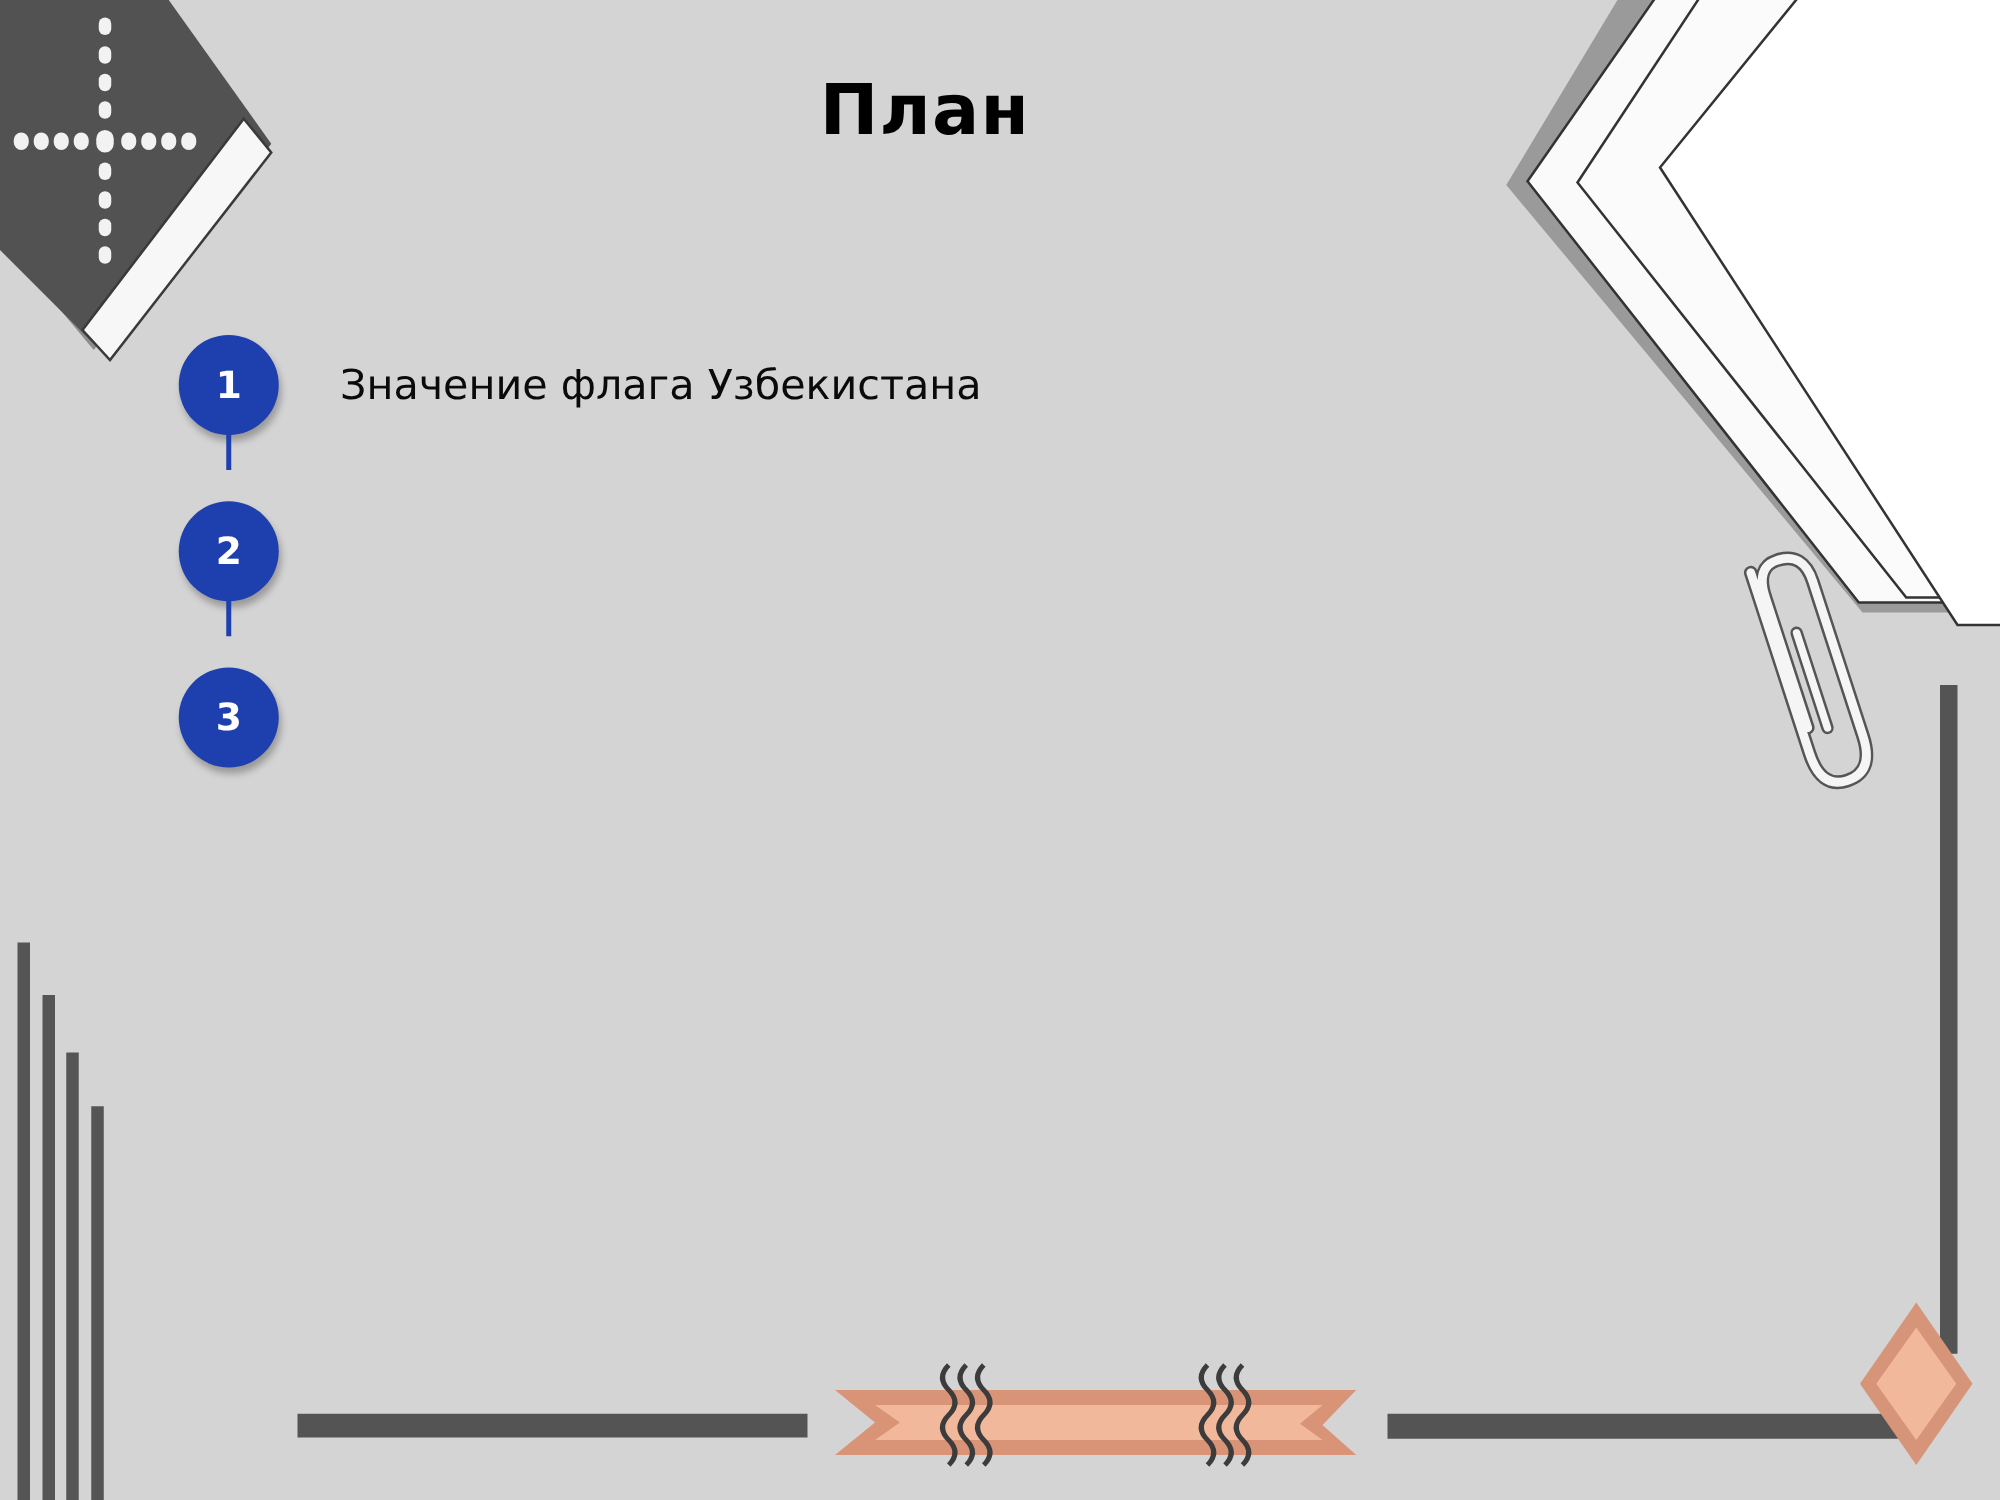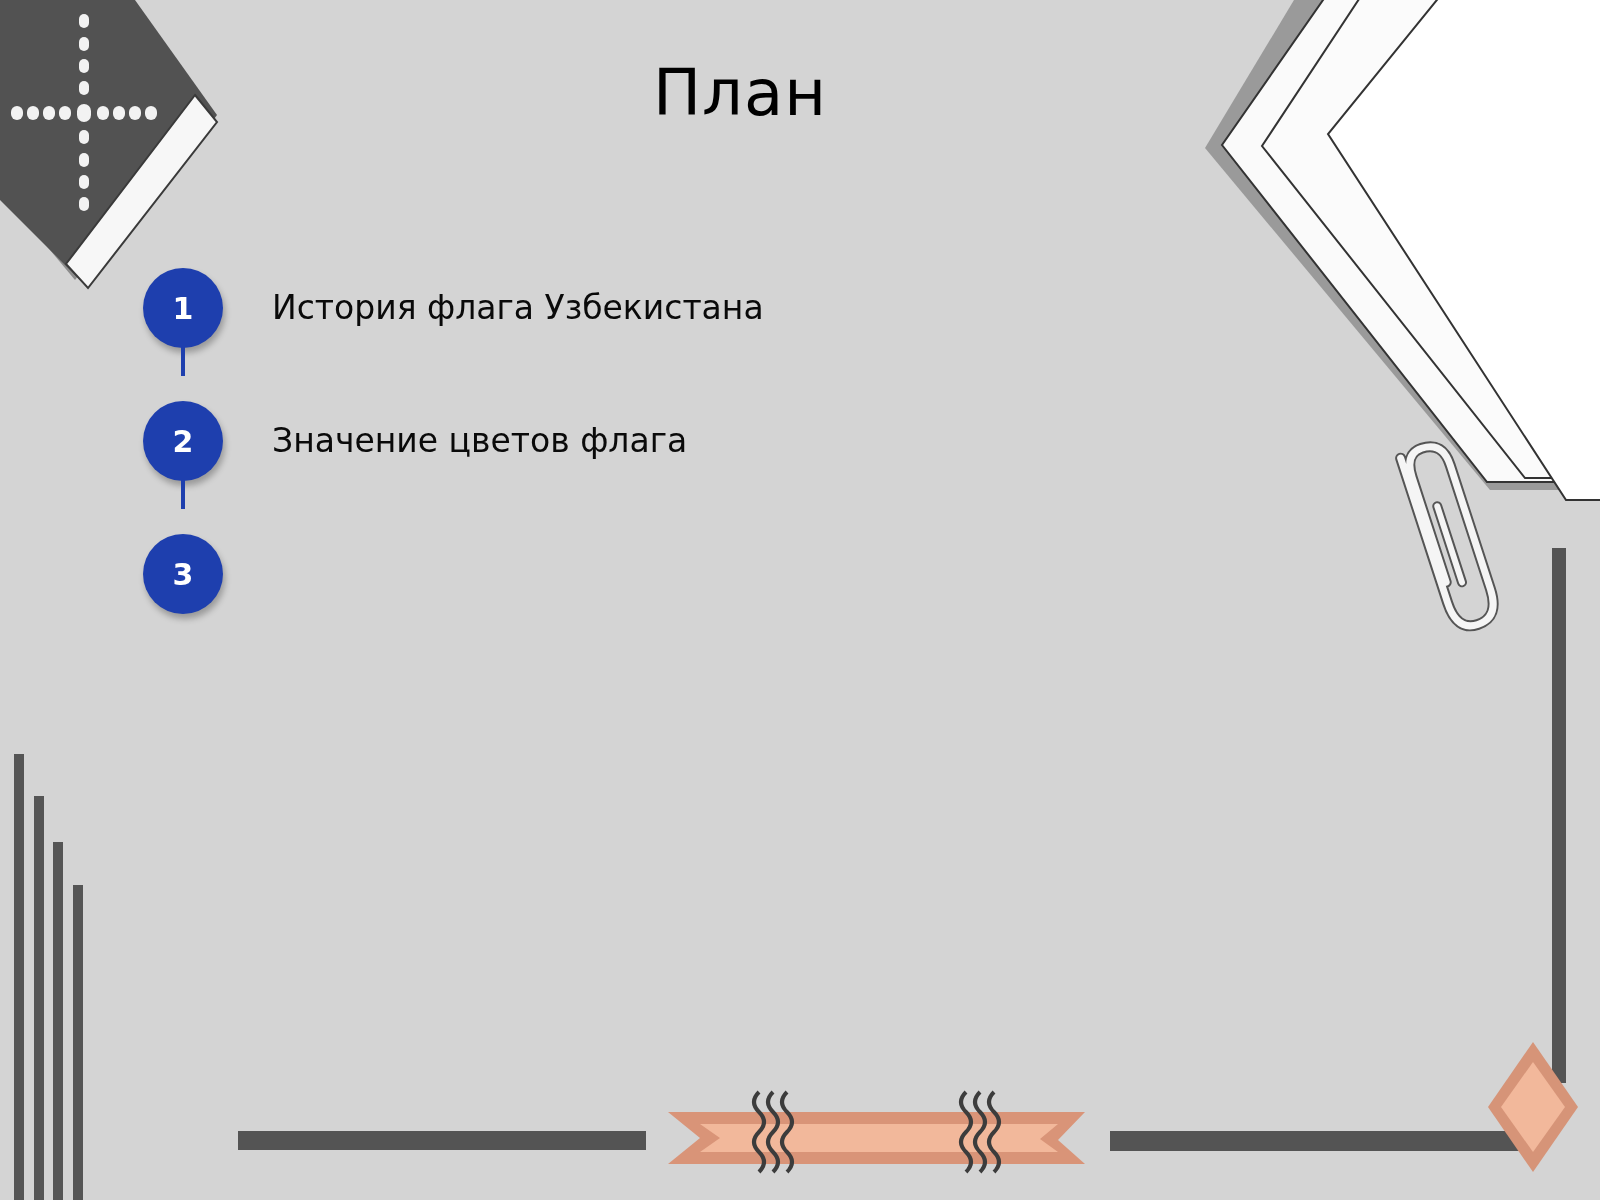--- a/index.html
+++ b/index.html
@@ -4,21 +4,21 @@
   <style>
     html, body { margin: 0; padding: 0; }
     body {
       width: 1600px; height: 1200px; overflow: hidden;
       background: #d4d4d4; position: relative;
       font-family: "DejaVu Sans", sans-serif;
     }
     .deco { position: absolute; left: 0; top: 0; }
     .title {
       position: absolute; left: 0; width: 1480px; top: 56px;
-      text-align: center; font-weight: normal; font-size: 64px;
+      text-align: center; font-weight: bold; font-size: 56px;
       color: #000; letter-spacing: 1px; margin: 0;
     }
     .plan-item { position: absolute; left: 0; width: 900px; height: 82px; }
     .step-circle {
       position: absolute; left: 143px; top: 0; width: 80px; height: 80px;
       border-radius: 50%; background: #1e3fae;
       box-shadow: 2px 5px 6px rgba(0,0,0,0.28);
       color: #fff; font-weight: bold; font-size: 30px;
       display: flex; align-items: center; justify-content: center;
     }
@@ -106,23 +106,22 @@
     <polygon points="1533,1062 1565,1107 1533,1152 1501,1107" fill="#f2b89b"></polygon>
   </g>
 </svg>
 
 <h1 class="title">План</h1>
 
 <div>
   <div class="plan-item" style="top:268px;">
     <div class="step-circle">1</div>
     <div class="step-stem"></div>
-    <div class="step-label">История флага Узбекистана</div>
+    <div class="step-label">Значение флага Узбекистана</div>
   </div>
   <div class="plan-item" style="top:401px;">
     <div class="step-circle">2</div>
     <div class="step-stem"></div>
-    <div class="step-label">Значение цветов флага</div>
   </div>
   <div class="plan-item" style="top:534px;">
     <div class="step-circle">3</div>
   </div>
 </div>
 
 </body></html>

